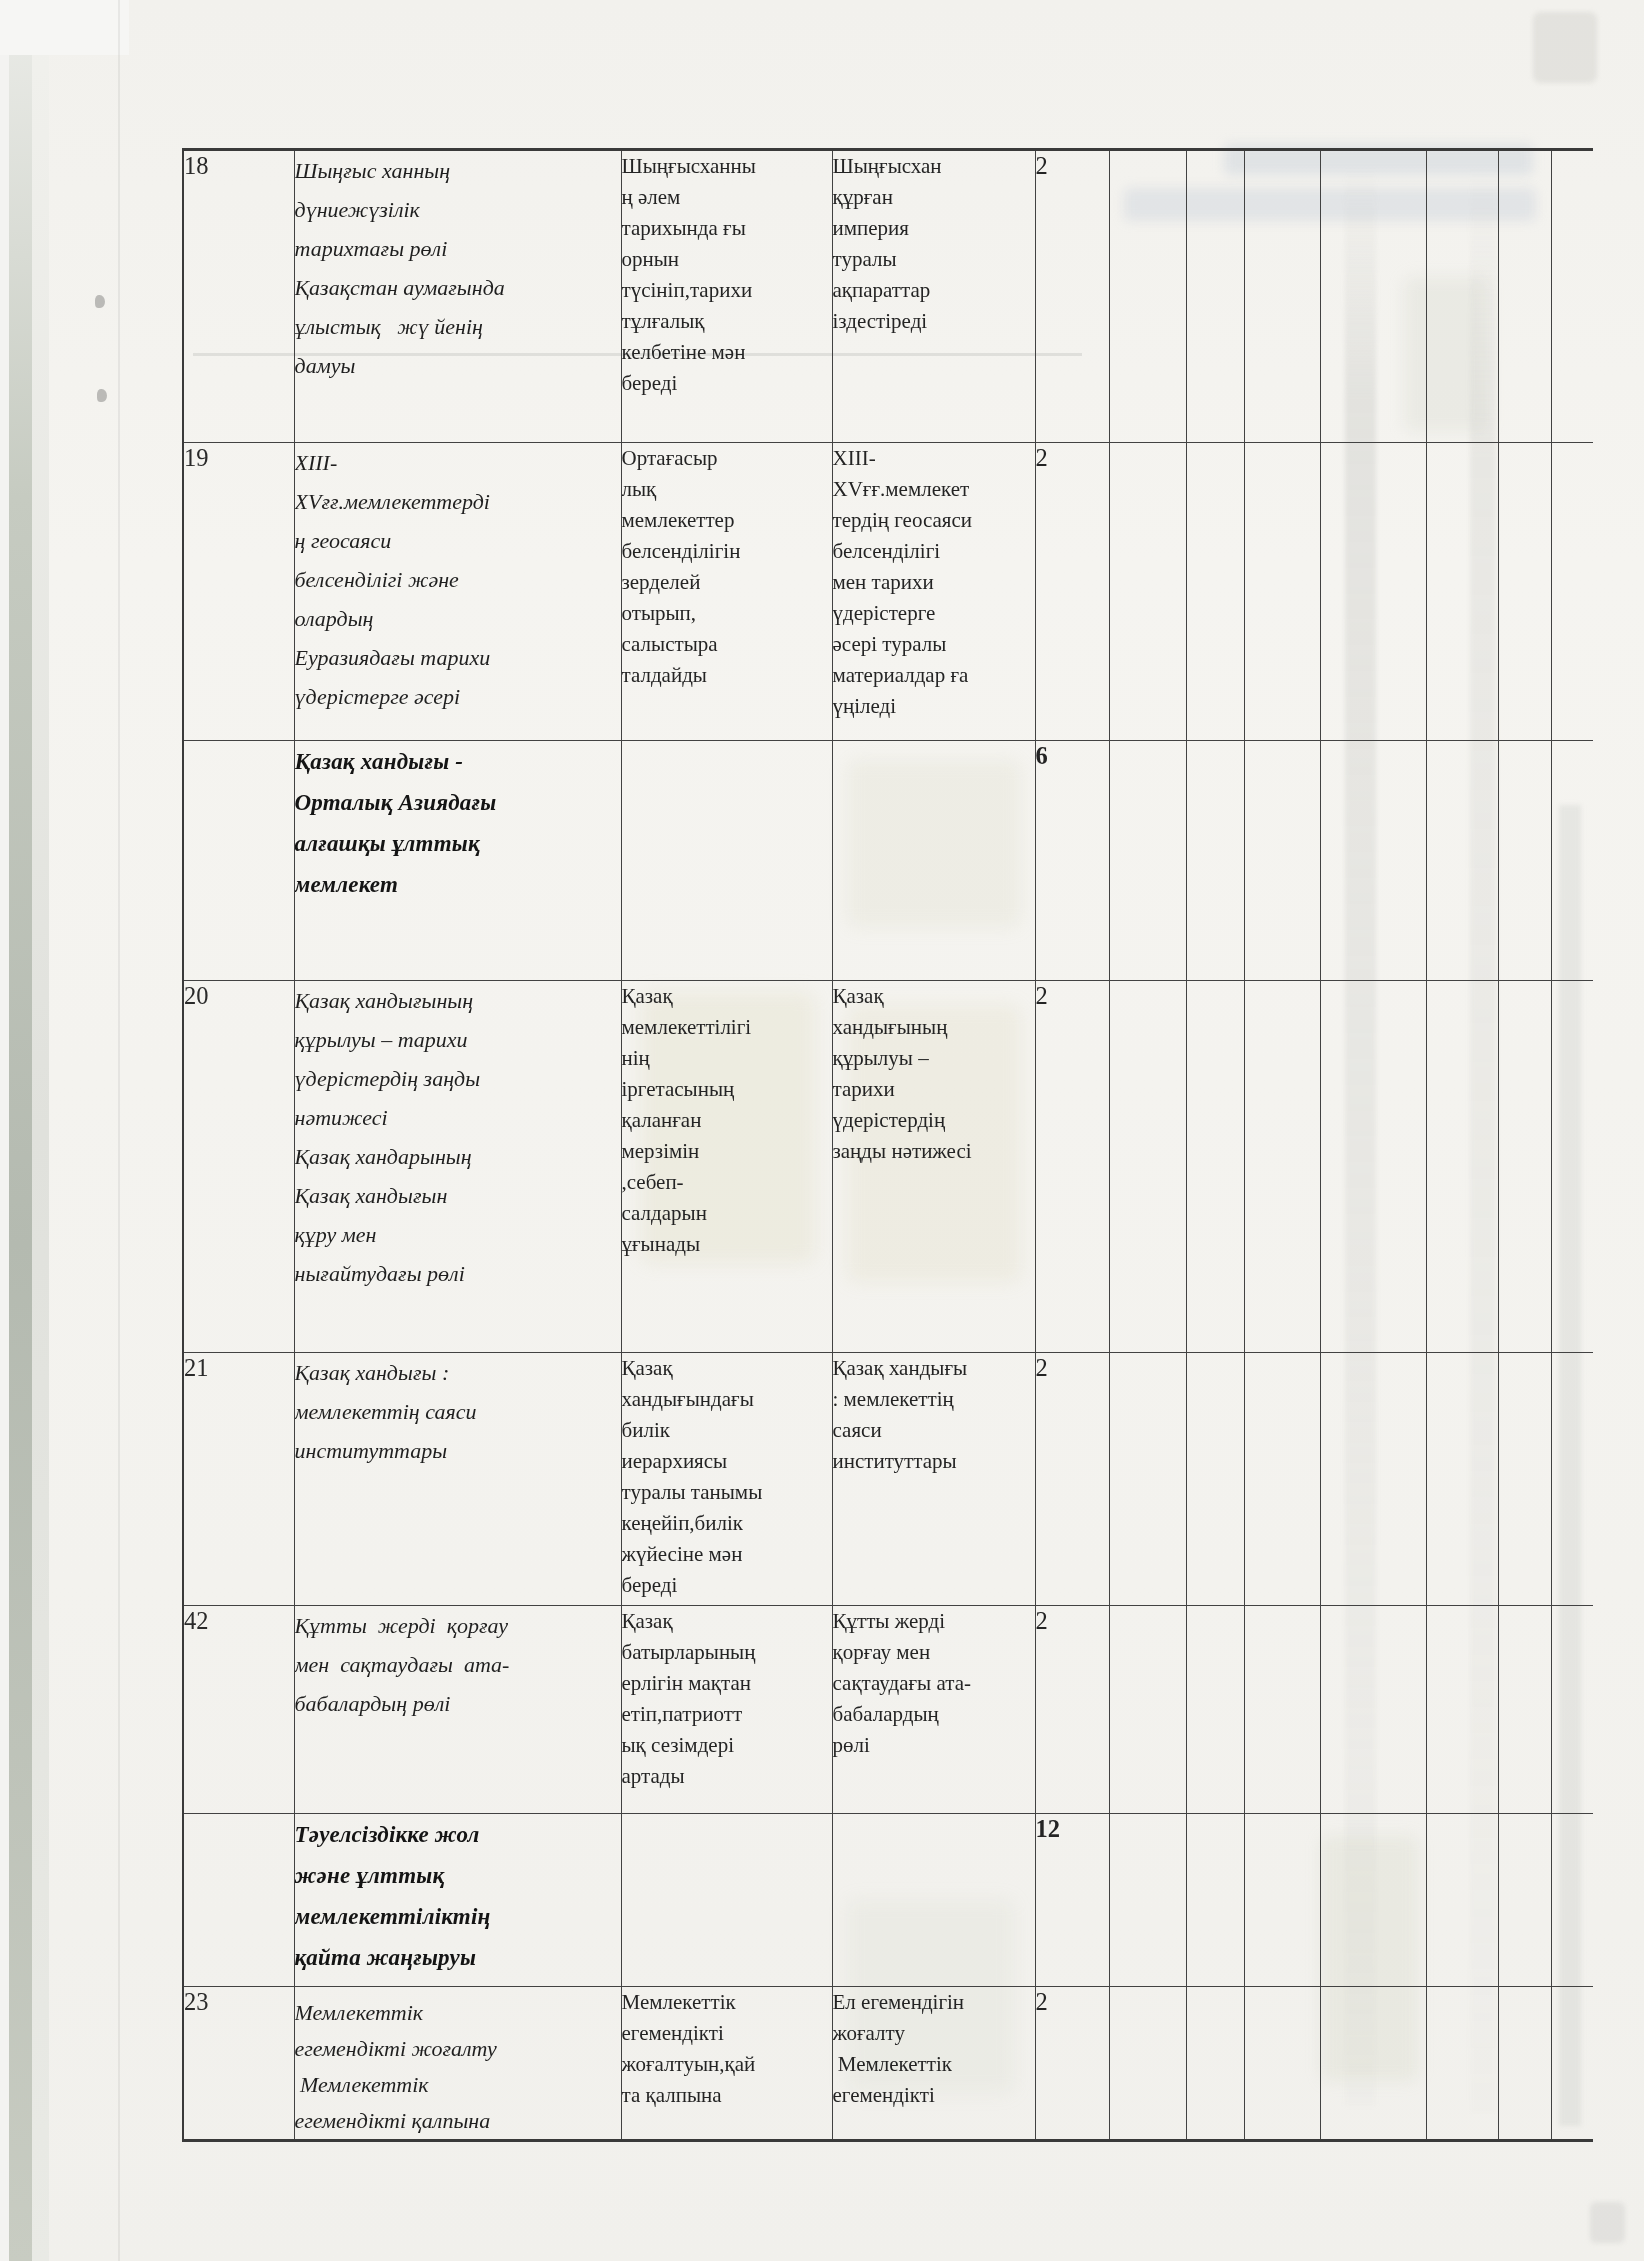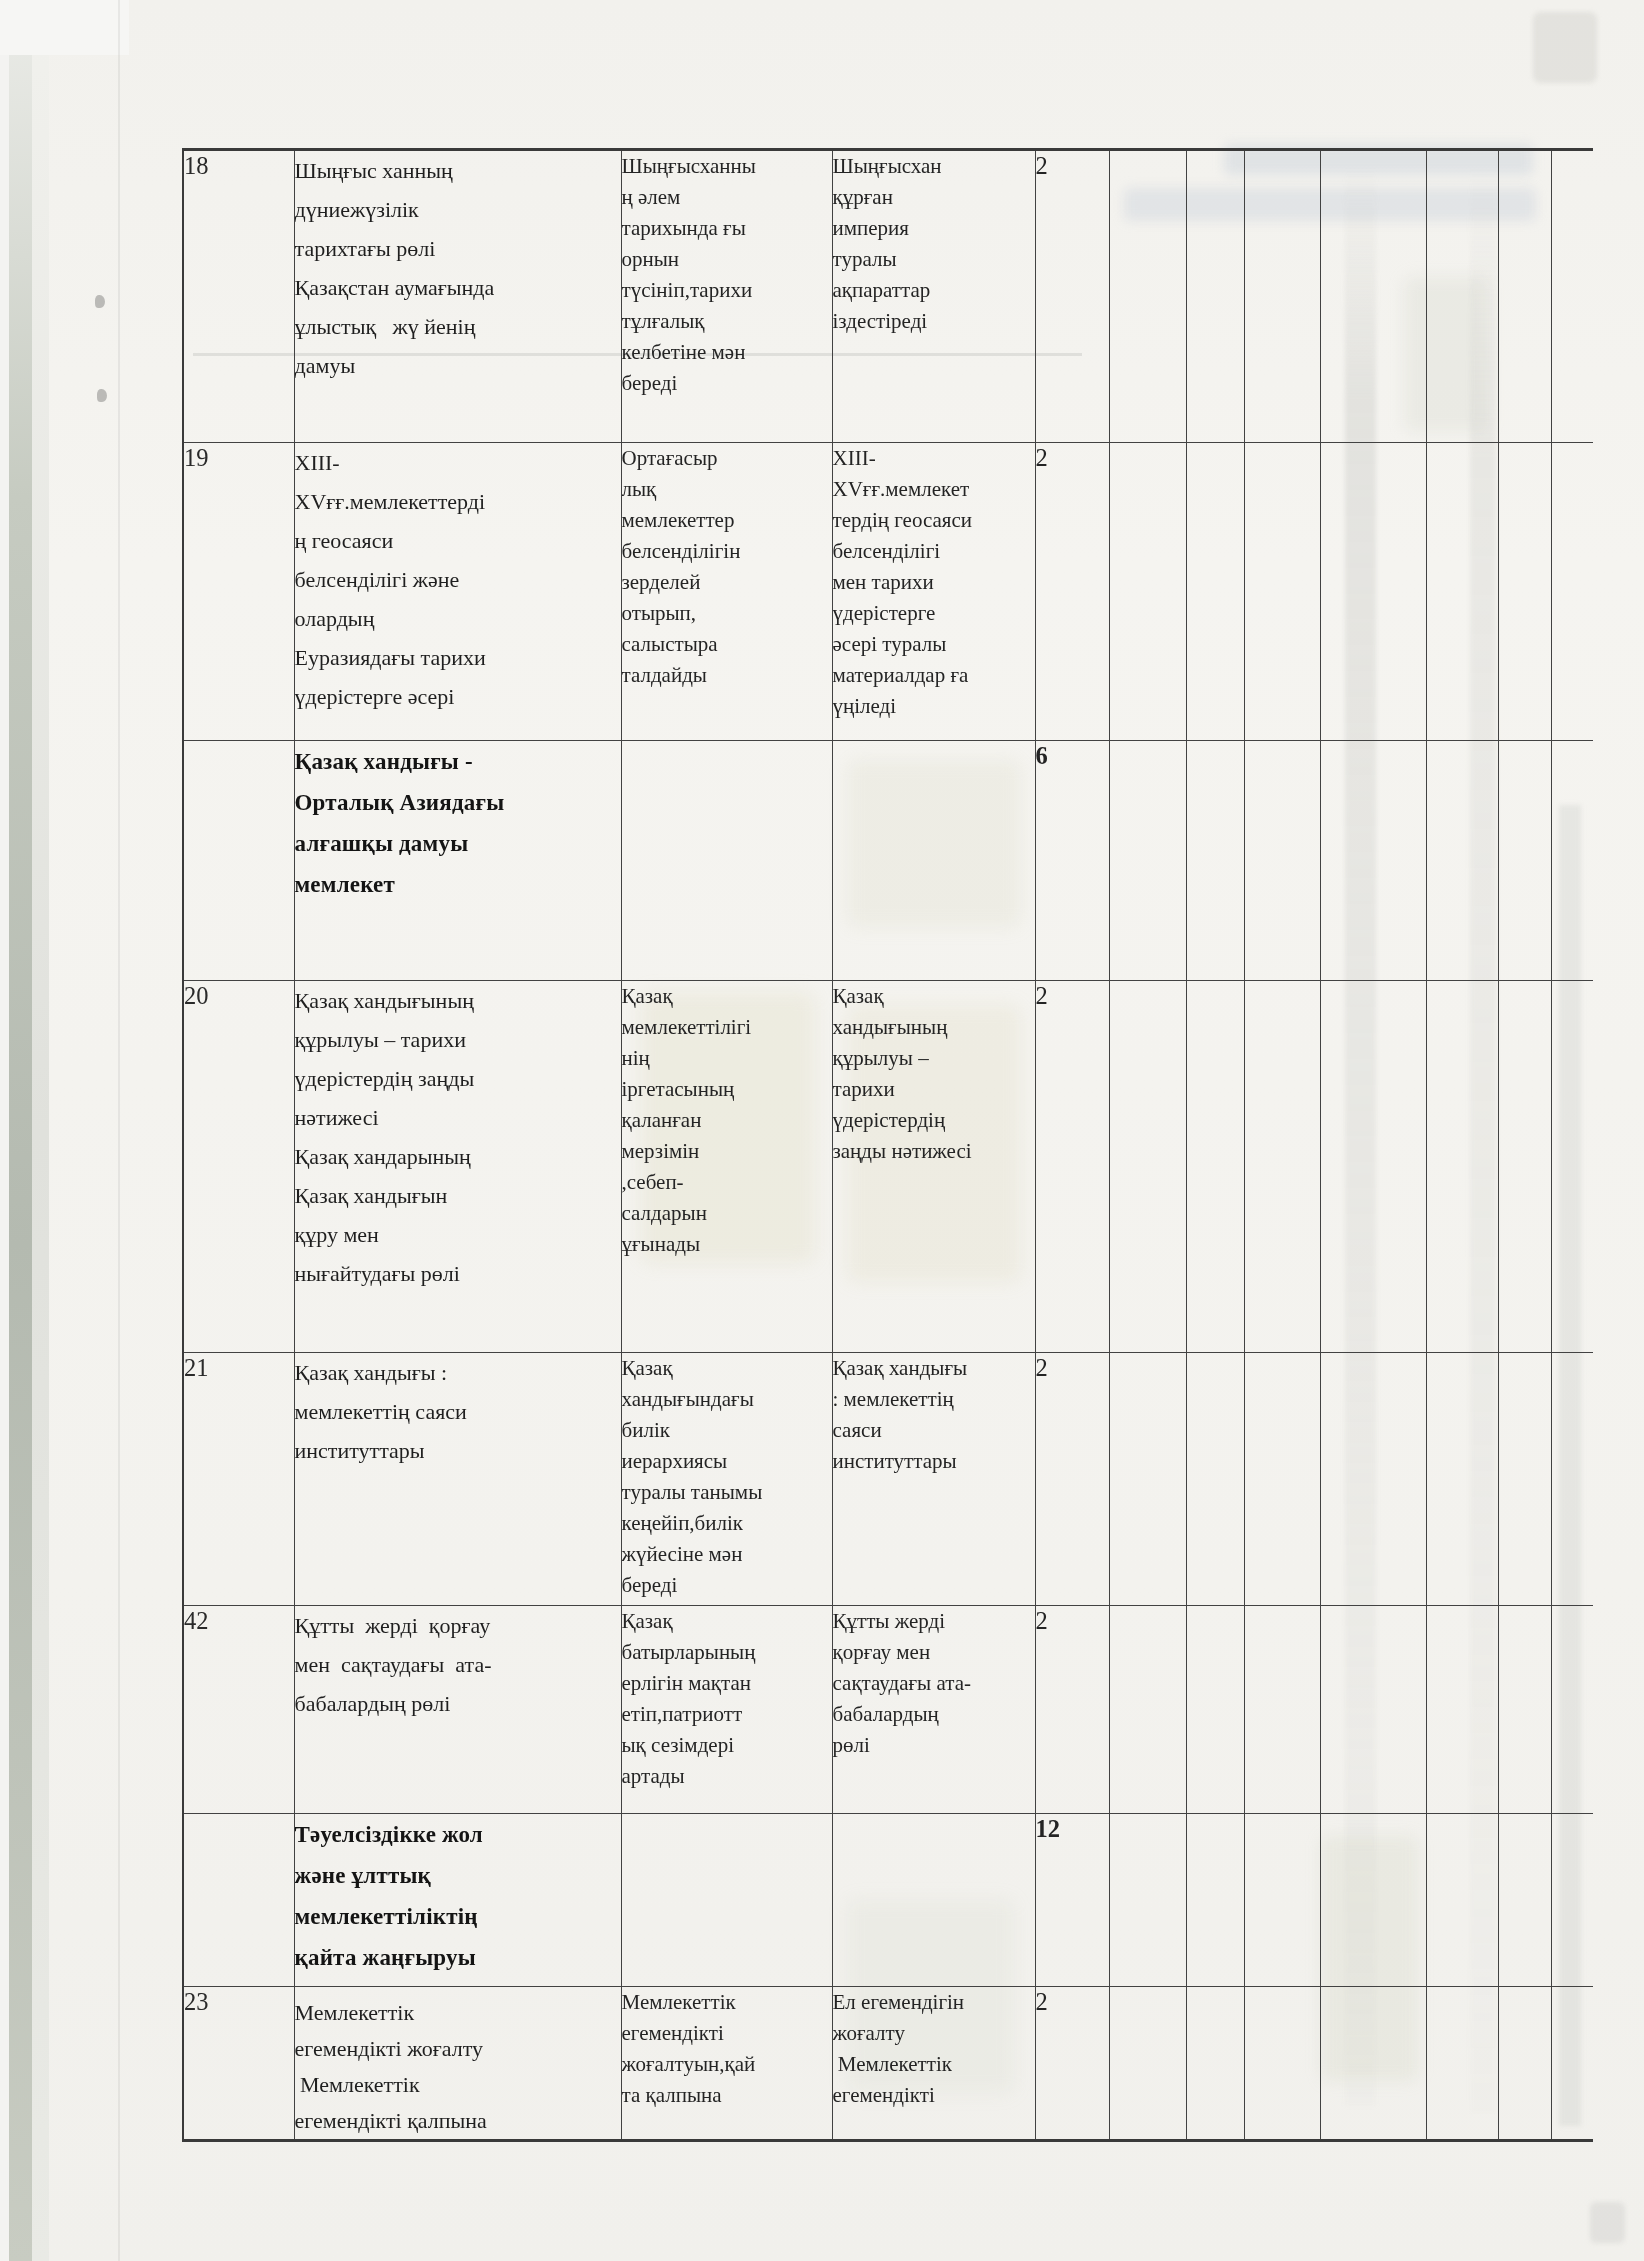--- a/index.html
+++ b/index.html
@@ -35,21 +35,21 @@
     border-bottom:3.2px solid #3a3a3a;
   }
   table.grid td {
     border:1.9px solid #424242;
     vertical-align:top; padding:0; overflow:hidden;
   }
   table.grid td.c-ghost { border-right:none; }
 
   td.c-num   { font-size:24.5px; line-height:1.2; color:#2a2a2a; padding:17px 3.9px 0 17px; }
   td.c-topic { font-size:22px; line-height:39px; color:#1f1f1f;
-               padding:13px 7.7px 0 28px; white-space:pre-line; }
+               padding:13px 7.7px 0 28px; white-space:pre-line;font-style:italic; }
   td.c-obj, td.c-out { font-size:21px; line-height:31px; color:#242424;
                padding:10.3px 5.2px 0 14px; white-space:pre-line; }
   td.c-hrs   { font-size:24.5px; line-height:1.2; color:#242424; padding:13px 0 0 15.5px; }
 
   tr.section td.c-topic { font-weight:bold; font-size:23px; line-height:41px; letter-spacing:0.2px; color:#141414; }
   tr.section td.c-hrs   { font-weight:bold; }
   tr.last-row td.c-topic { line-height:36px; padding-top:7.7px; }
 </style>
 </head>
 <body>
@@ -159,21 +159,21 @@
           <td class="c-e3"></td>
           <td class="c-e4"></td>
           <td class="c-e5"></td>
           <td class="c-e6"></td>
           <td class="c-ghost"></td>
         </tr>
         <tr class="section" style="height: 240px;">
           <td class="c-num"></td>
           <td class="c-topic">Қазақ хандығы -
 Орталық Азиядағы
-алғашқы дамуы
+алғашқы ұлттық
 мемлекет</td>
           <td class="c-obj"></td>
           <td class="c-out"></td>
           <td class="c-hrs">6</td>
           <td class="c-e1"></td>
           <td class="c-e2"></td>
           <td class="c-e3"></td>
           <td class="c-e4"></td>
           <td class="c-e5"></td>
           <td class="c-e6"></td>

